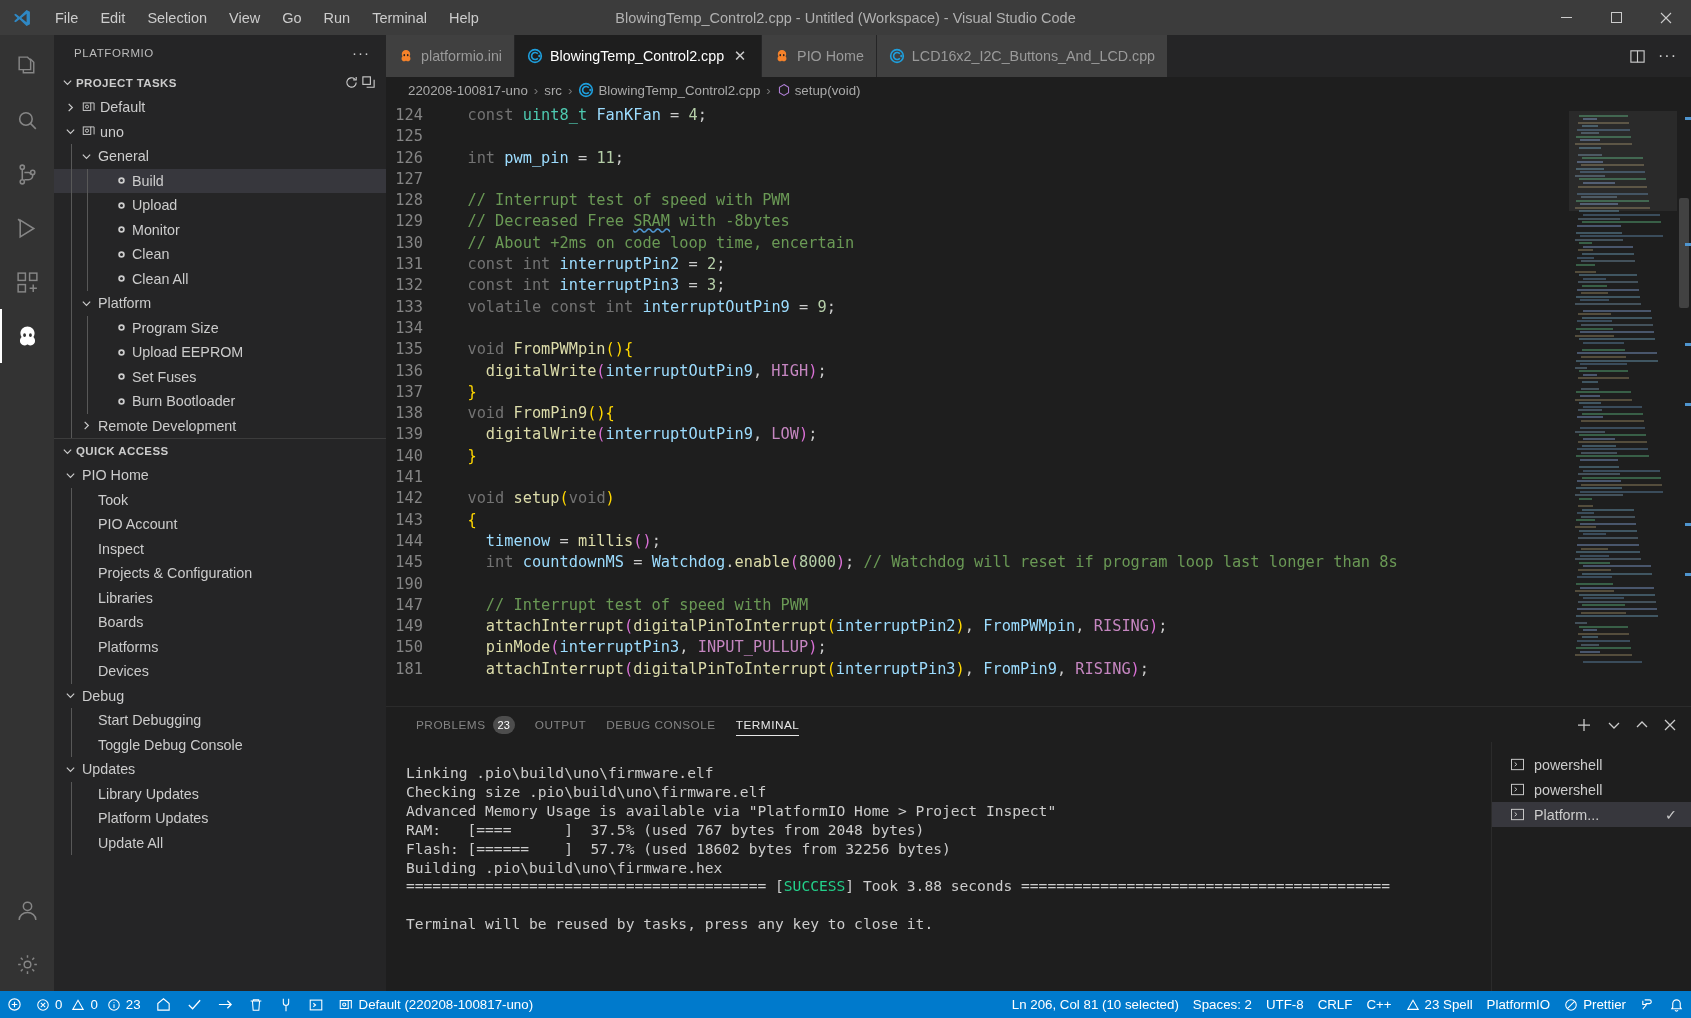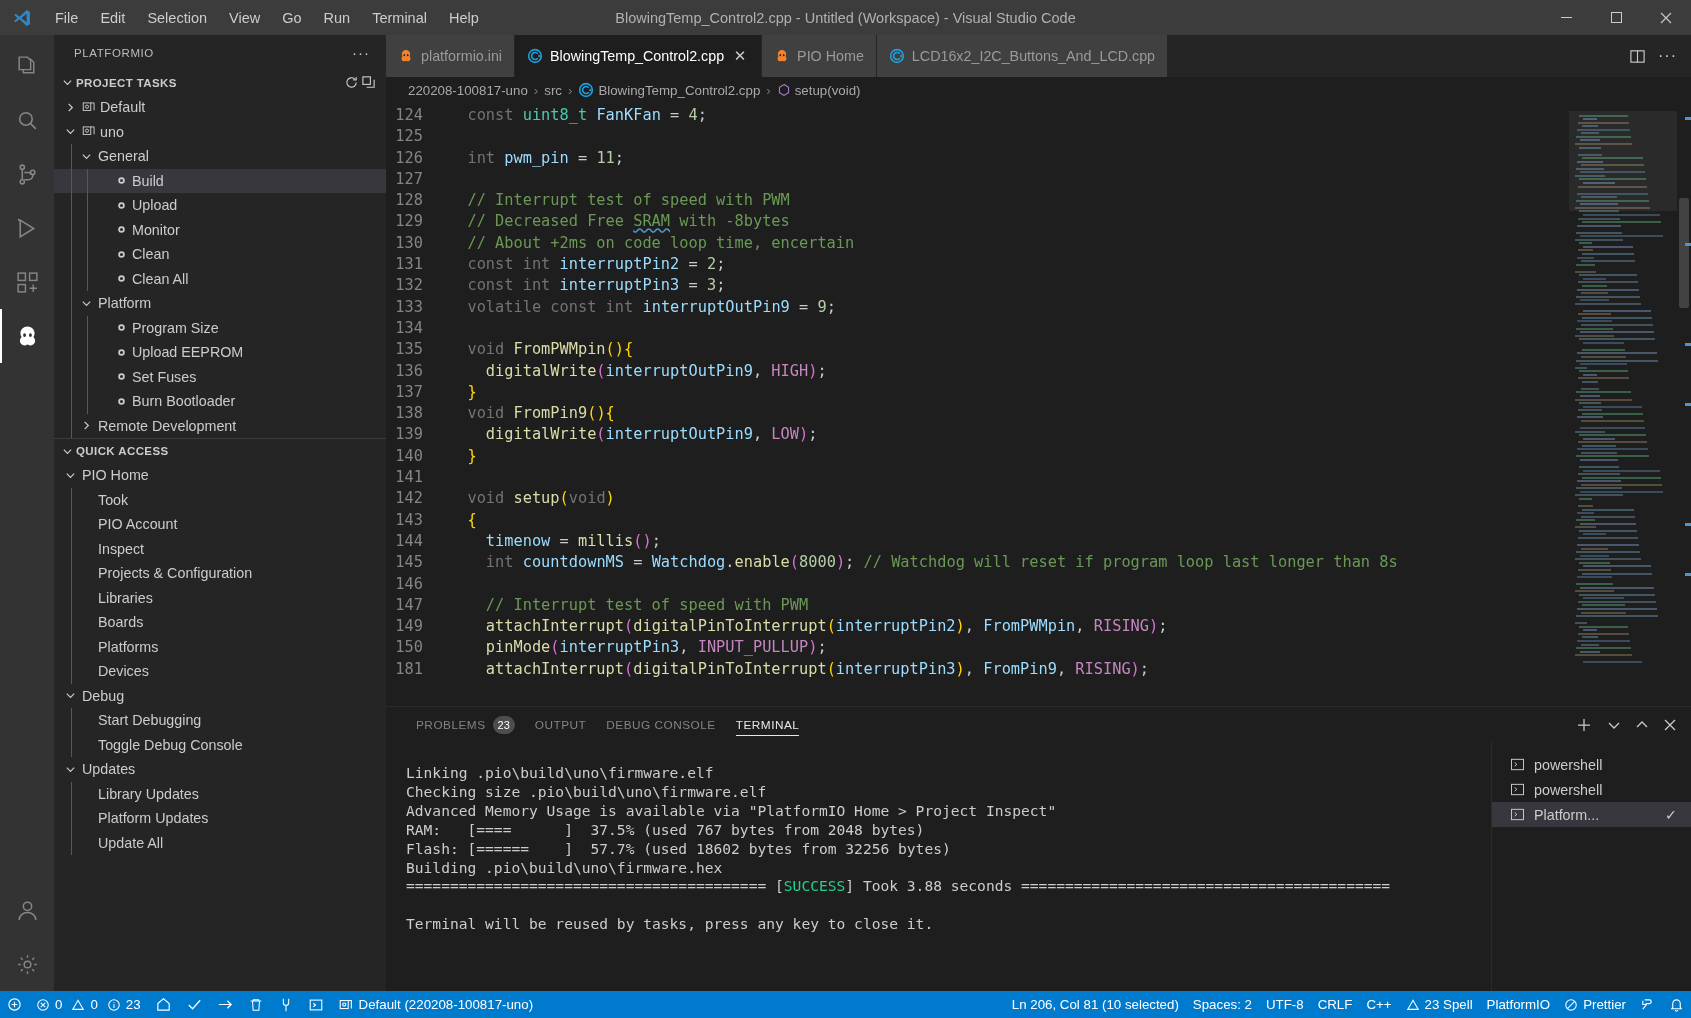--- a/index.html
+++ b/index.html
@@ -790,21 +790,21 @@
               <div class="cl"><span class="ln">136</span><span class="ctext">    <span class="fn">digitalWrite</span><span class="brc">(</span><span class="var">interruptOutPin9</span>, <span class="mac">HIGH</span><span class="brc">)</span>;</span></div>
               <div class="cl"><span class="ln">137</span><span class="ctext">  <span class="brc2">}</span></span></div>
               <div class="cl"><span class="ln">138</span><span class="ctext">  <span class="kw">void</span> <span class="fn">FromPin9</span><span class="brc2">()</span><span class="brc2">{</span></span></div>
               <div class="cl"><span class="ln">139</span><span class="ctext">    <span class="fn">digitalWrite</span><span class="brc">(</span><span class="var">interruptOutPin9</span>, <span class="mac">LOW</span><span class="brc">)</span>;</span></div>
               <div class="cl"><span class="ln">140</span><span class="ctext">  <span class="brc2">}</span></span></div>
               <div class="cl"><span class="ln">141</span><span class="ctext"></span></div>
               <div class="cl"><span class="ln">142</span><span class="ctext">  <span class="kw">void</span> <span class="fn">setup</span><span class="brc2">(</span><span class="kw">void</span><span class="brc2">)</span></span></div>
               <div class="cl"><span class="ln">143</span><span class="ctext">  <span class="brc2">{</span></span></div>
               <div class="cl"><span class="ln">144</span><span class="ctext">    <span class="var">timenow</span> = <span class="fn">millis</span><span class="brc">()</span>;</span></div>
               <div class="cl"><span class="ln">145</span><span class="ctext">    <span class="kw">int</span> <span class="var">countdownMS</span> = <span class="var">Watchdog</span>.<span class="fn">enable</span><span class="brc">(</span><span class="num">8000</span><span class="brc">)</span>; <span class="cmt">// Watchdog will reset if program loop last longer than 8s</span></span></div>
-              <div class="cl"><span class="ln">146</span><span class="ctext"></span></div>
+              <div class="cl"><span class="ln">190</span><span class="ctext"></span></div>
               <div class="cl"><span class="ln">147</span><span class="ctext">    <span class="cmt">// Interrupt test of speed with PWM</span></span></div>
               <div class="cl"><span class="ln">149</span><span class="ctext">    <span class="fn">attachInterrupt</span><span class="brc">(</span><span class="fn">digitalPinToInterrupt</span><span class="brc2">(</span><span class="var">interruptPin2</span><span class="brc2">)</span>, <span class="var">FromPWMpin</span>, <span class="mac">RISING</span><span class="brc">)</span>;</span></div>
               <div class="cl"><span class="ln">150</span><span class="ctext">    <span class="fn">pinMode</span><span class="brc">(</span><span class="var">interruptPin3</span>, <span class="mac">INPUT_PULLUP</span><span class="brc">)</span>;</span></div>
               <div class="cl"><span class="ln">181</span><span class="ctext">    <span class="fn">attachInterrupt</span><span class="brc">(</span><span class="fn">digitalPinToInterrupt</span><span class="brc2">(</span><span class="var">interruptPin3</span><span class="brc2">)</span>, <span class="var">FromPin9</span>, <span class="mac">RISING</span><span class="brc">)</span>;</span></div>
             </div>
         </div>
         <div class="minimap" id="minimap">
             <div style="position: absolute; left: 10px; top: 11.55px; width: 49px; height: 2px; background: rgb(61, 107, 79); opacity: 0.85;"></div>
             <div style="position: absolute; left: 14px; top: 15.1px; width: 14px; height: 2px; background: rgb(81, 96, 122); opacity: 0.85;"></div>
             <div style="position: absolute; left: 9px; top: 18.65px; width: 51px; height: 2px; background: rgb(94, 86, 66); opacity: 0.85;"></div>

